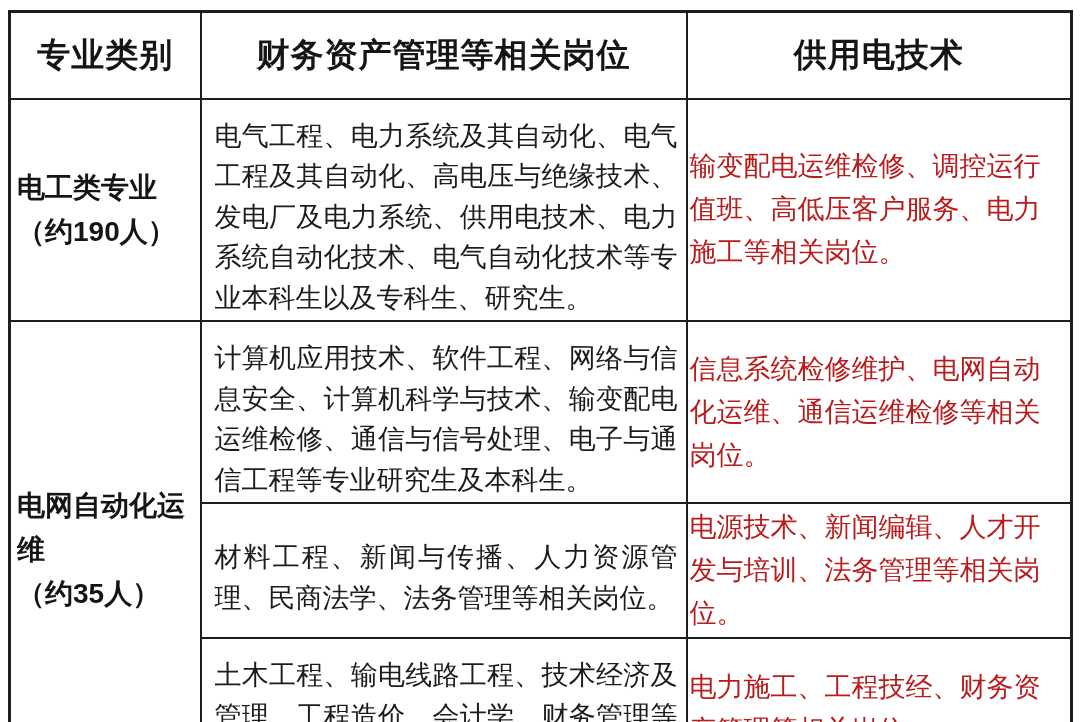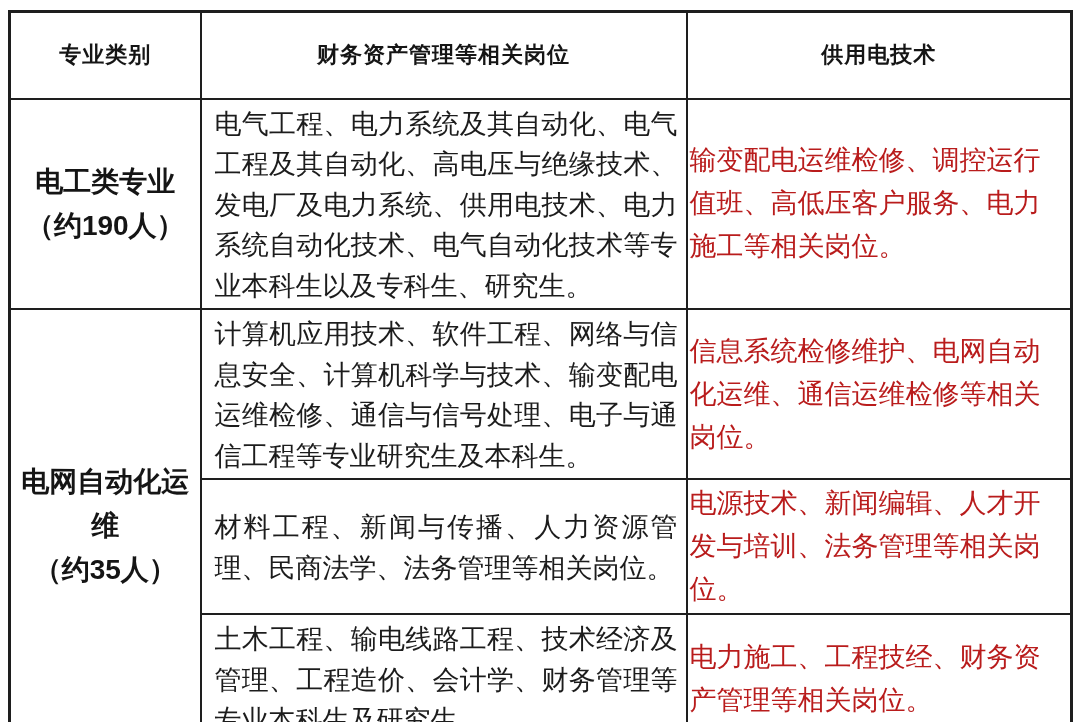--- a/index.html
+++ b/index.html
@@ -37,49 +37,49 @@
     border: 2px solid #1e1e1e;
     background: #ffffff;
     vertical-align: middle;
     box-sizing: border-box;
   }
   table.recruit { border: 3px solid #1e1e1e; }
 
   
   table.recruit thead tr { height: 87px; }
   table.recruit th {
-    font-size: 22px;
+    font-size: 33px;
     font-weight: 700;
     text-align: center;
     letter-spacing: 1px;
     color: #151515;
   }
 
   
   tr.r-elec   { height: 203px; }
   tr.r-it     { height: 162px; }
   tr.r-mgmt   { height: 128px; }
   tr.r-civil  { height: 120px; }
 
   
   td.cat {
-    text-align: center;
+    text-align: left;
     font-size: 28px;
     font-weight: 700;
     color: #151515;
     line-height: 44px;
     padding: 16px 6px;
   }
 
   
   td.majors {
     font-size: 27px;
     font-weight: 400;
     line-height: 40.5px;
-    padding: 4px 8px 2px 13px;
+    padding: 16px 8px 2px 13px;
     text-align: justify;
     text-justify: inter-ideograph;
     color: #1c1c1c;
   }
 
   
   td.positions {
     font-size: 27px;
     font-weight: 400;
     line-height: 43px;

